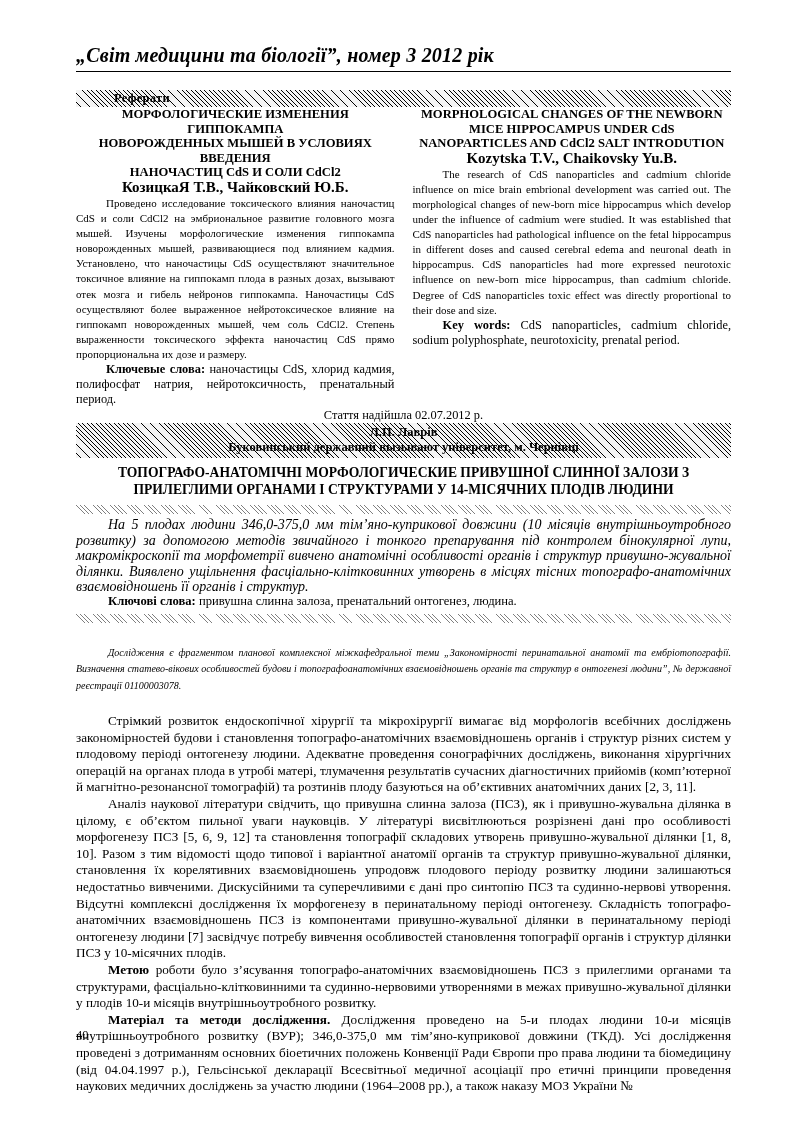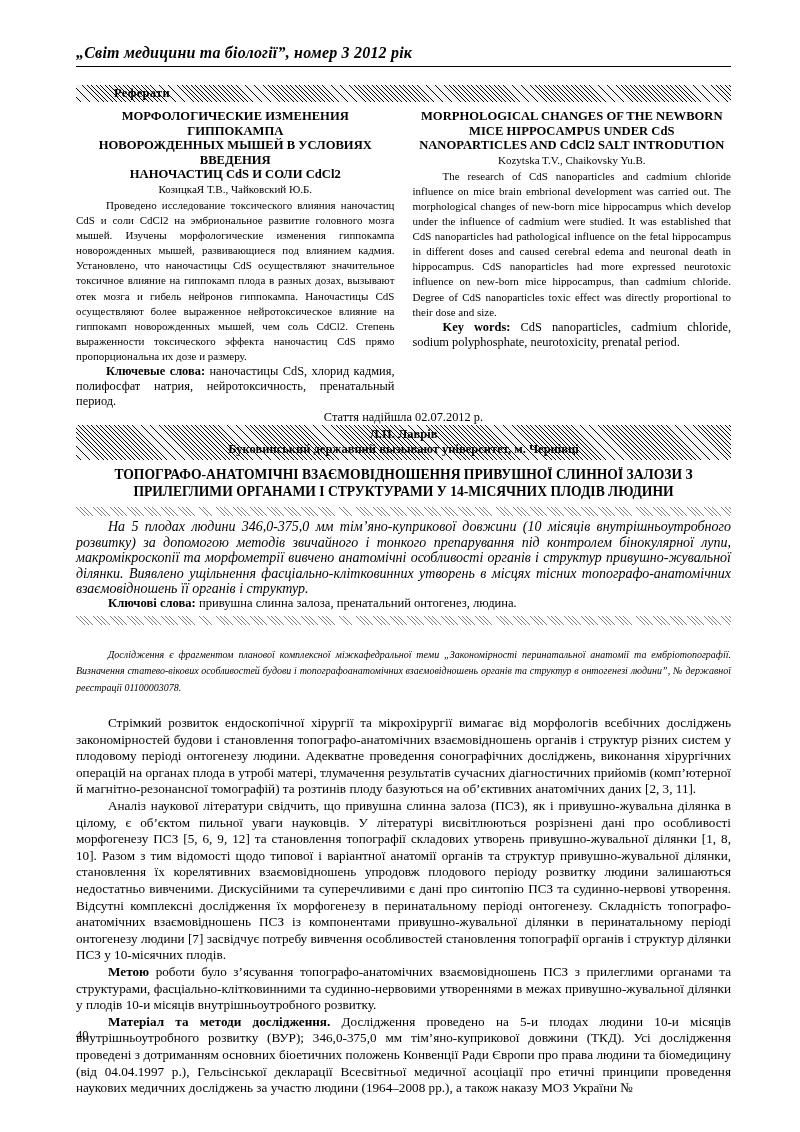--- a/index.html
+++ b/index.html
@@ -28,21 +28,21 @@
     top: 0;
     width: 655px;
   }
 
   
   .running-head {
     margin-top: 44px;
     font-family: "Liberation Serif", serif;
     font-style: italic;
     font-weight: bold;
-    font-size: 16px;
+    font-size: 20px;
     letter-spacing: 0.2px;
     padding-bottom: 4px;
   }
   .rule {
     border-bottom: 1.6px solid #000;
     width: 100%;
     margin-bottom: 18px;
   }
 
   
@@ -94,36 +94,35 @@
       #555 0px, #555 0.5px,
       rgba(255,255,255,0) 0.5px, rgba(255,255,255,0) 3px
     );
     opacity: 0.75;
   }
 
   
   .two-col {
     display: flex;
     gap: 18px;
-    margin-top: 7px;
   }
   .col {
     width: 319px;
   }
   .abs-title {
     text-align: center;
     font-weight: bold;
     font-size: 12.6px;
     line-height: 14.6px;
     text-transform: none;
   }
   .abs-authors {
     text-align: center;
-    font-weight: normal;
-    font-size: 11px;
+    font-weight: bold;
+    font-size: 15px;
     line-height: 15px;
     margin-top: 0px;
   }
   .abs-body {
     font-size: 11px;
     line-height: 15.1px;
     text-align: justify;
     text-indent: 30px;
     margin-top: 1px;
   }
@@ -252,21 +251,21 @@
 
     <div class="received">Стаття надійшла 02.07.2012 р.</div>
 
 
     <div class="banner banner-authors">
       <span class="a-name">Л.П. Лаврів</span>
       <span class="a-aff">Буковинський державний вызывают університет, м. Чернівці</span>
     </div>
 
     <div class="art-title">
-      <span>ТОПОГРАФО-АНАТОМІЧНІ ВЗАЄМОВІДНОШЕННЯ ПРИВУШНОЇ СЛИННОЇ ЗАЛОЗИ З</span><br>
+      <span>ТОПОГРАФО-АНАТОМІЧНІ МОРФОЛОГИЧЕСКИЕ ПРИВУШНОЇ СЛИННОЇ ЗАЛОЗИ З</span><br>
       <span>ПРИЛЕГЛИМИ ОРГАНАМИ І СТРУКТУРАМИ У 14-МІСЯЧНИХ ПЛОДІВ ЛЮДИНИ</span>
     </div>
 
     <div class="wave"></div>
 
     <div class="art-abs">На 5 плодах людини 346,0-375,0 мм тім’яно-куприкової довжини (10 місяців внутрішньоутробного розвитку) за допомогою методів звичайного і тонкого препарування під контролем бінокулярної лупи, макромікроскопії та морфометрії вивчено анатомічні особливості органів і структур привушно-жувальної ділянки. Виявлено ущільнення фасціально-клітковинних утворень в місцях тісних топографо-анатомічних взаємовідношень її органів і структур.</div>
     <div class="art-kw">
       <b>Ключові слова:</b>
       <span>привушна слинна залоза, пренатальний онтогенез, людина.</span>
     </div>

